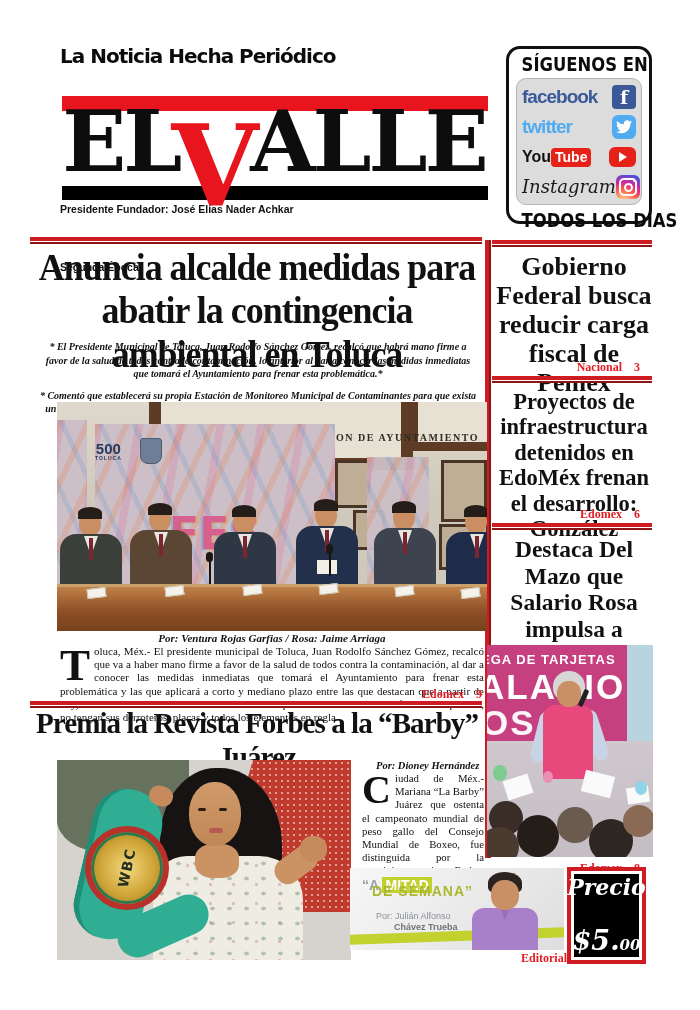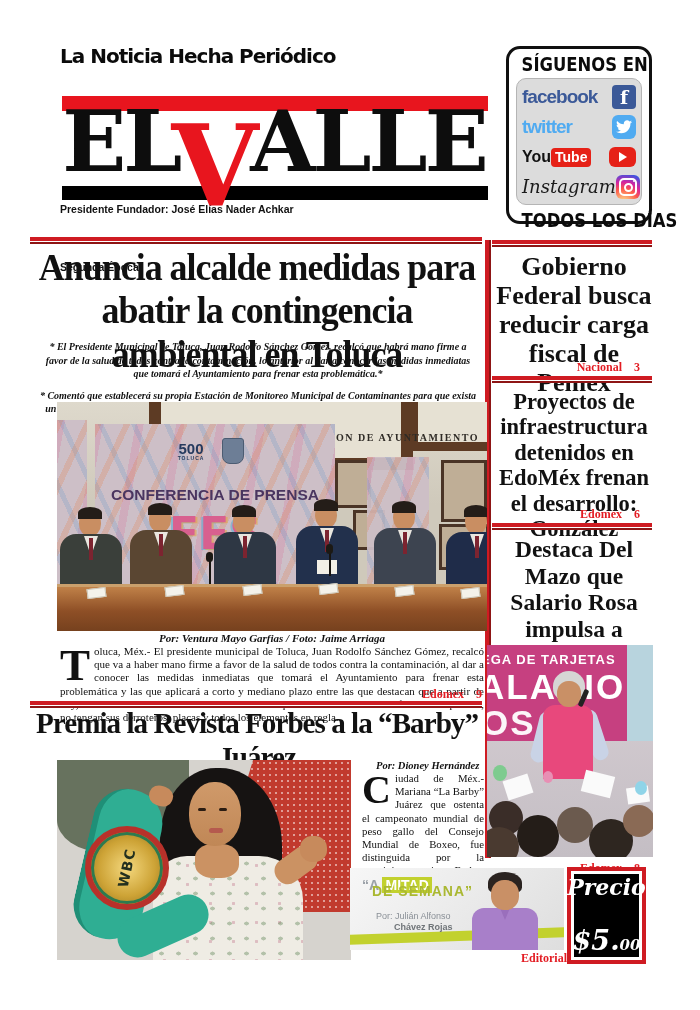--- a/index.html
+++ b/index.html
@@ -87,21 +87,21 @@
   .beam2{left:352px;top:0;width:78px;height:40px;border-width:0 0 9px 9px;}
   .walltext{right:8px;top:30px;font-family:"Liberation Serif",serif;font-weight:600;font-size:10px;
             letter-spacing:1.5px;color:#2f2b26;}
   .banner{background:#cdbfc7;
      background-image:repeating-linear-gradient(115deg,rgba(230,120,60,.22) 0 6px,transparent 6px 26px),
                       repeating-linear-gradient(65deg,rgba(70,140,200,.18) 0 5px,transparent 5px 30px),
                       repeating-linear-gradient(100deg,rgba(220,70,130,.16) 0 8px,transparent 8px 40px);}
   .banner-main{left:38px;top:22px;width:240px;height:207px;}
   .banner-side{left:310px;top:55px;width:62px;height:174px;opacity:.95;}
   .banner-sliver{left:0;top:18px;width:30px;height:211px;}
-  .b-logos{left:0;right:8px;top:14px;display:flex;justify-content:center;gap:18px;align-items:center;}
+  .b-logos{left:0;right:8px;top:14px;display:flex;justify-content:flex-start;gap:18px;align-items:center;}
   .logo500{color:#253a5e;font-weight:900;font-size:15px;line-height:1;text-align:center;}
   .logo500 small{display:block;font-size:5px;letter-spacing:1px;}
   .shield{width:20px;height:24px;background:#6d7e96;border-radius:3px 3px 8px 8px;border:1px solid #4c5c72;}
   .conf-title{left:0;right:0;top:62px;text-align:center;color:#4a3560;font-weight:bold;font-size:15.5px;}
   .fes{left:0;right:0;top:84px;text-align:center;font-family:"DejaVu Sans",sans-serif;font-weight:900;
        font-size:44px;color:#d8608f;text-shadow:2px 1px 0 rgba(232,163,60,.55),-2px 1px 0 rgba(58,168,216,.45);}
   .frame{background:#bfae96;border:3px solid #4a3426;}
   .table{left:0;right:0;bottom:0;height:44px;background:linear-gradient(#c08148,#8e4f26 55%,#76411e);border-top:3px solid #caa06c;}
   .person{width:64px;height:96px;}
   .person .head{position:absolute;left:20px;top:0;width:22px;height:26px;border-radius:50% 50% 46% 46%;
@@ -260,21 +260,20 @@
     <div class="abs frame" style="left:296px;top:108px;width:26px;height:34px;"></div>
     <div class="abs frame" style="left:382px;top:122px;width:44px;height:40px;"></div>
 
     <div class="abs banner banner-sliver"></div>
     <div class="abs banner banner-side"></div>
     <div class="abs banner banner-main">
       <div class="abs b-logos">
         <span class="logo500"><span>500</span><small>TOLUCA</small></span>
         <span class="shield"></span>
       </div>
-      <div class="abs conf-title">CONFERENCIA DE PRENSA</div>
       <div class="abs fes">FES</div>
     </div>
 
     <div class="abs person" style="left:2px;top:108px;">
       <span class="head"></span>
         <span class="torso" style="background:#3a3f3a;"></span>
       </div>
     <div class="abs person" style="left:72px;top:104px;">
       <span class="head"></span>
         <span class="torso" style="background:#5a4632;"></span>
@@ -301,21 +300,21 @@
     <div class="abs mic" style="left:152px;top:158px;"></div>
     <div class="abs mic" style="left:272px;top:150px;"></div>
     <div class="abs namecard" style="left:30px;top:186px;"></div>
     <div class="abs namecard" style="left:108px;top:184px;"></div>
     <div class="abs namecard" style="left:186px;top:183px;"></div>
     <div class="abs namecard" style="left:262px;top:182px;"></div>
     <div class="abs namecard" style="left:338px;top:184px;"></div>
     <div class="abs namecard" style="left:404px;top:186px;"></div>
   </div>
 
-  <div class="abs serif caption">Por: Ventura Mayo Garfias / Foto: Jaime Arriaga</div>
+  <div class="abs serif caption">Por: Ventura Rojas Garfias / Rosa: Jaime Arriaga</div>
 
   <div class="abs serif body-lead">
     <span class="dropcap">T</span><span>oluca, Méx.- El presidente municipal de Toluca, Juan Rodolfo Sánchez Gómez,  recalcó que va a haber mano firme a favor de la salud de todos contra la contaminación, al dar a conocer las medidas inmediatas que tomará el Ayuntamiento para frenar esta problemática y las que aplicará a corto y mediano plazo entre las que destacan que a partir de hoy, se retirará del servicio a todos los camiones que no cuenten con la verificación respectiva, no tengan sus derroteros, placas y todos los elementos en regla.</span>
   </div>
   <div class="abs red-label" style="left:330px;top:687px;width:152px;">
     <span>Edomex</span>
       <span>9</span>
   </div>
 
   <div class="abs dline" style="left:30px;top:701px;width:452px;"></div>
@@ -406,21 +405,21 @@
     <div class="abs edi-stripe"></div>
     <div class="abs edi-man-shirt"></div>
     <div class="abs edi-man-hair"></div>
     <div class="abs edi-man-face"></div>
     <div class="abs edi-l1">
       <span>“A</span>
       <span class="hl">MITAD</span>
     </div>
     <div class="abs edi-l2">DE SEMANA”</div>
     <div class="abs edi-b1">Por: Julián Alfonso</div>
-    <div class="abs edi-b2">Chávez Rojas</div>
+    <div class="abs edi-b2">Chávez Trueba</div>
   </div>
   <div class="abs red-label" style="left:451px;top:951px;width:134px;">
     <span>Editorial</span>
       <span>4</span>
   </div>
 
   <div class="abs price">
     <div class="price-in">
       <span class="price-label">Precio</span>
       <span class="price-value"><span>$5.</span><small>00</small></span>

